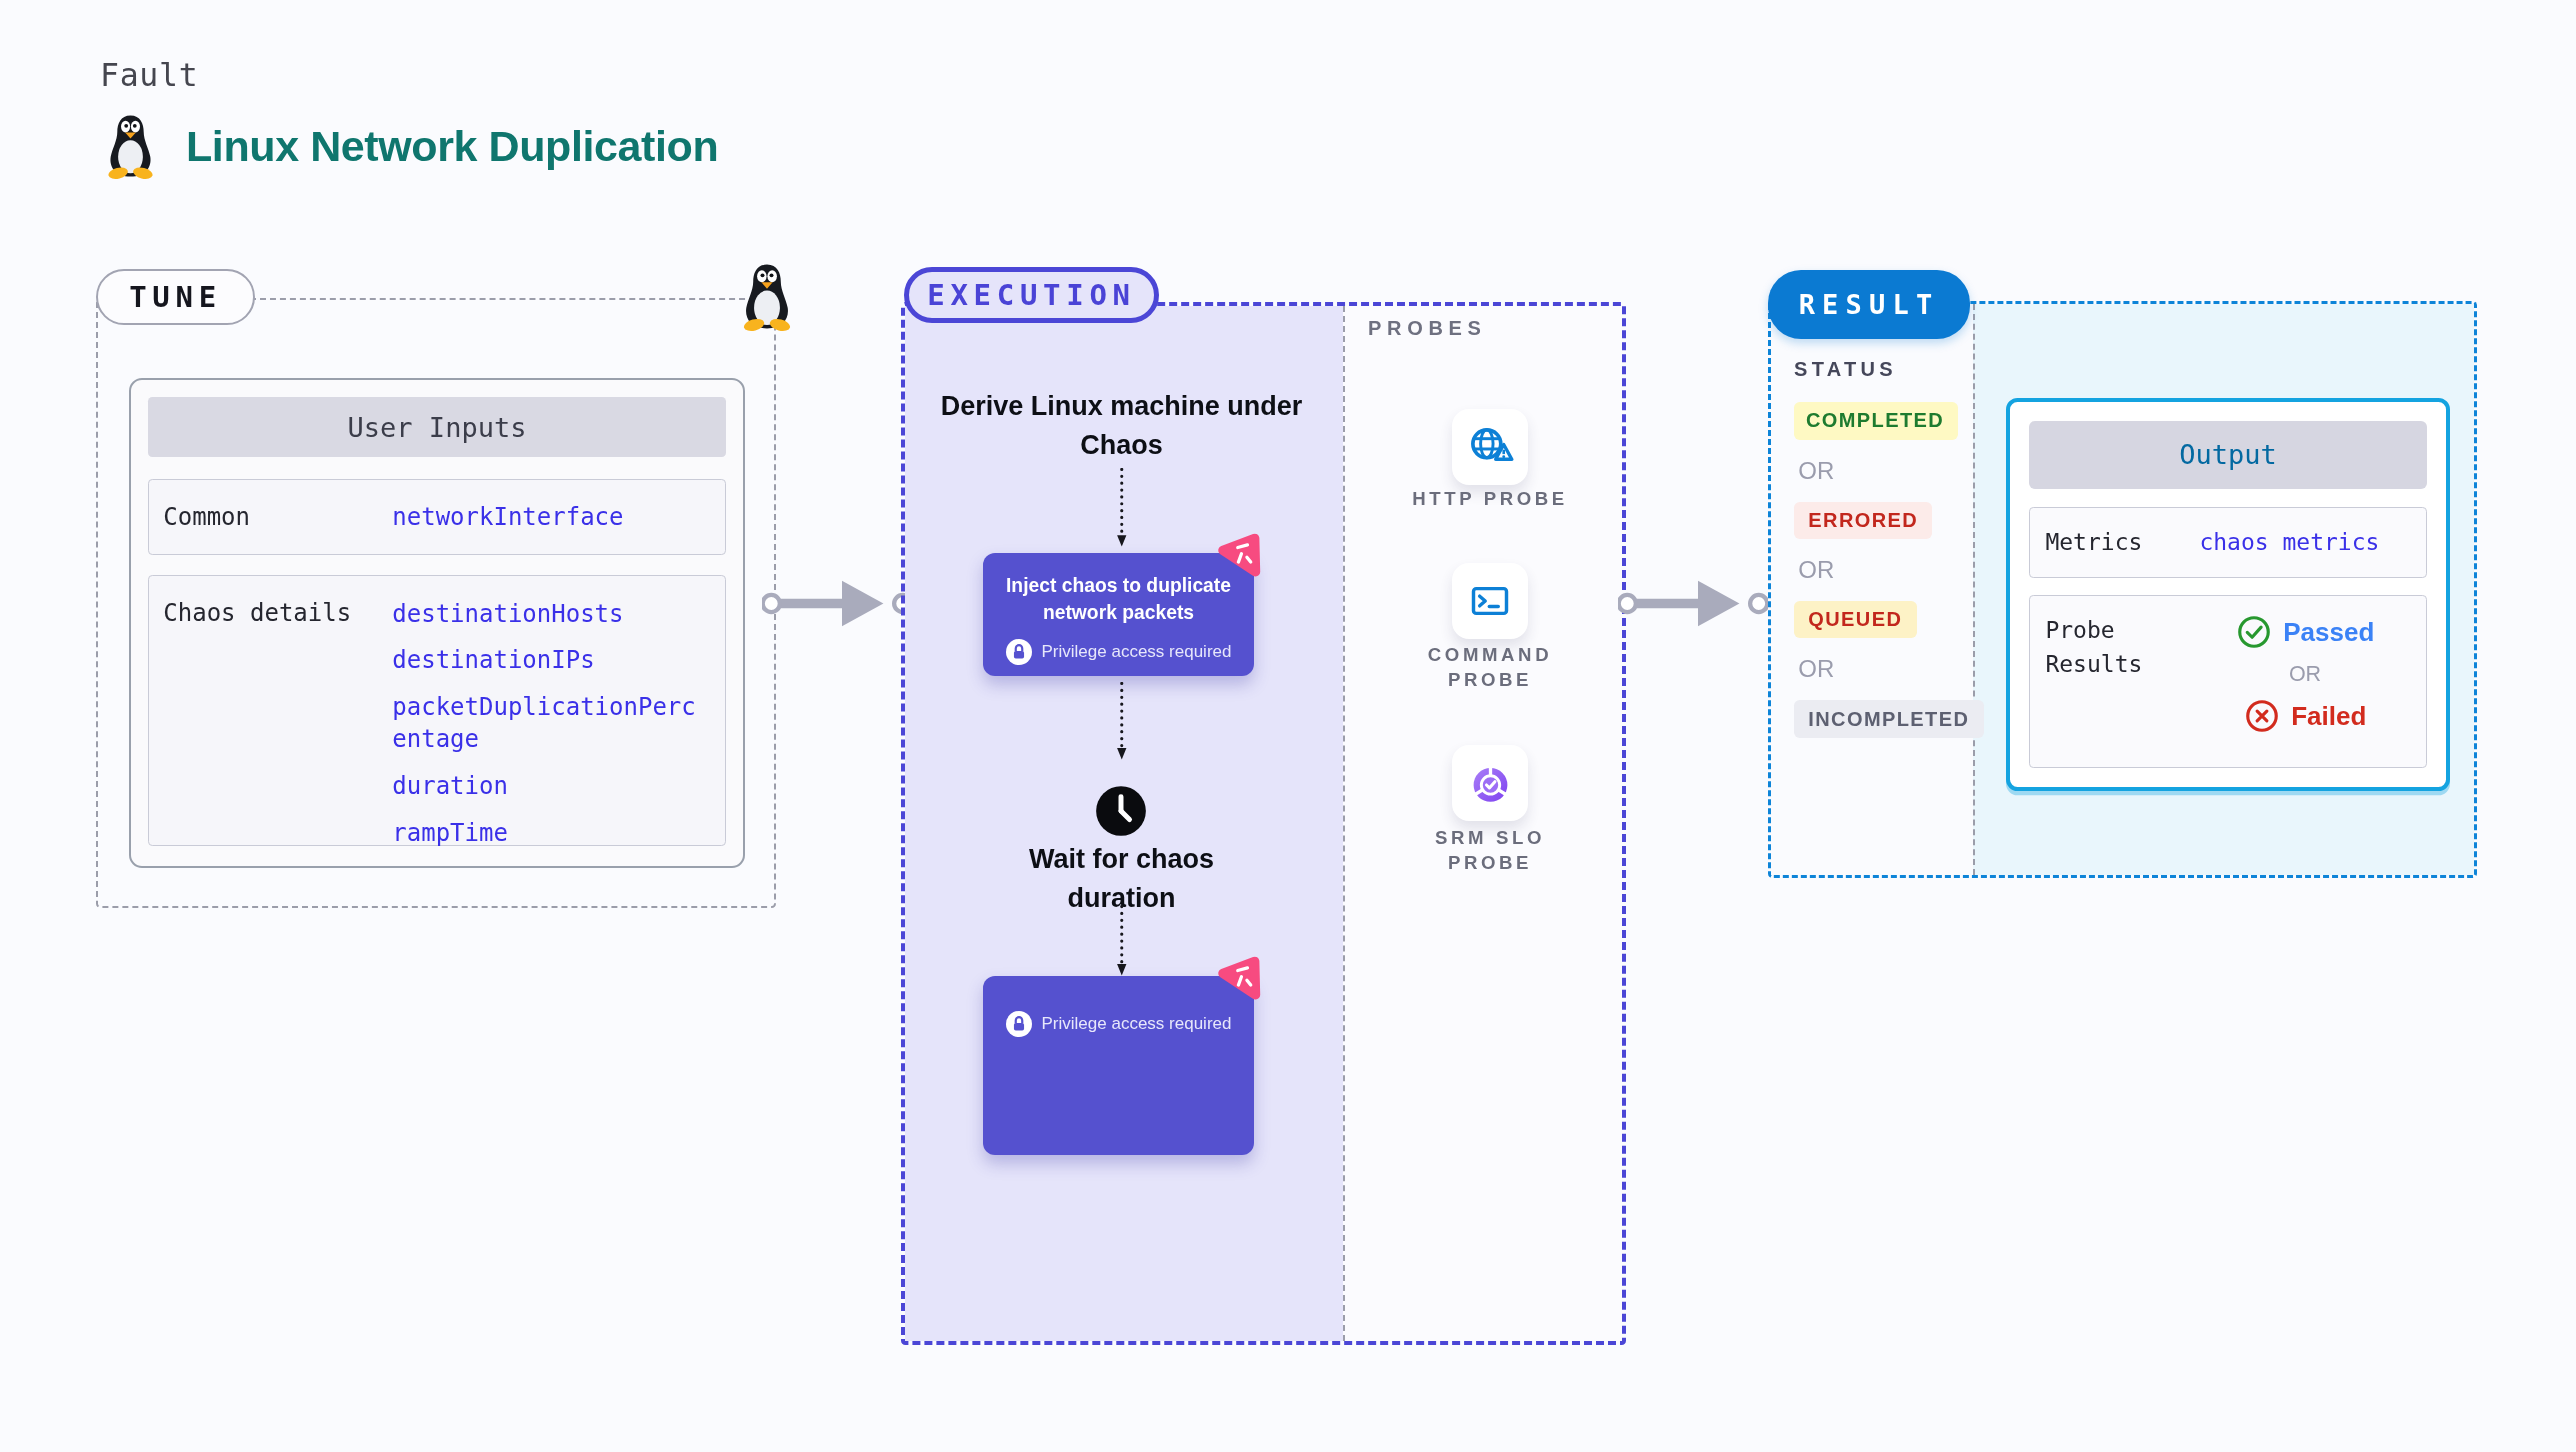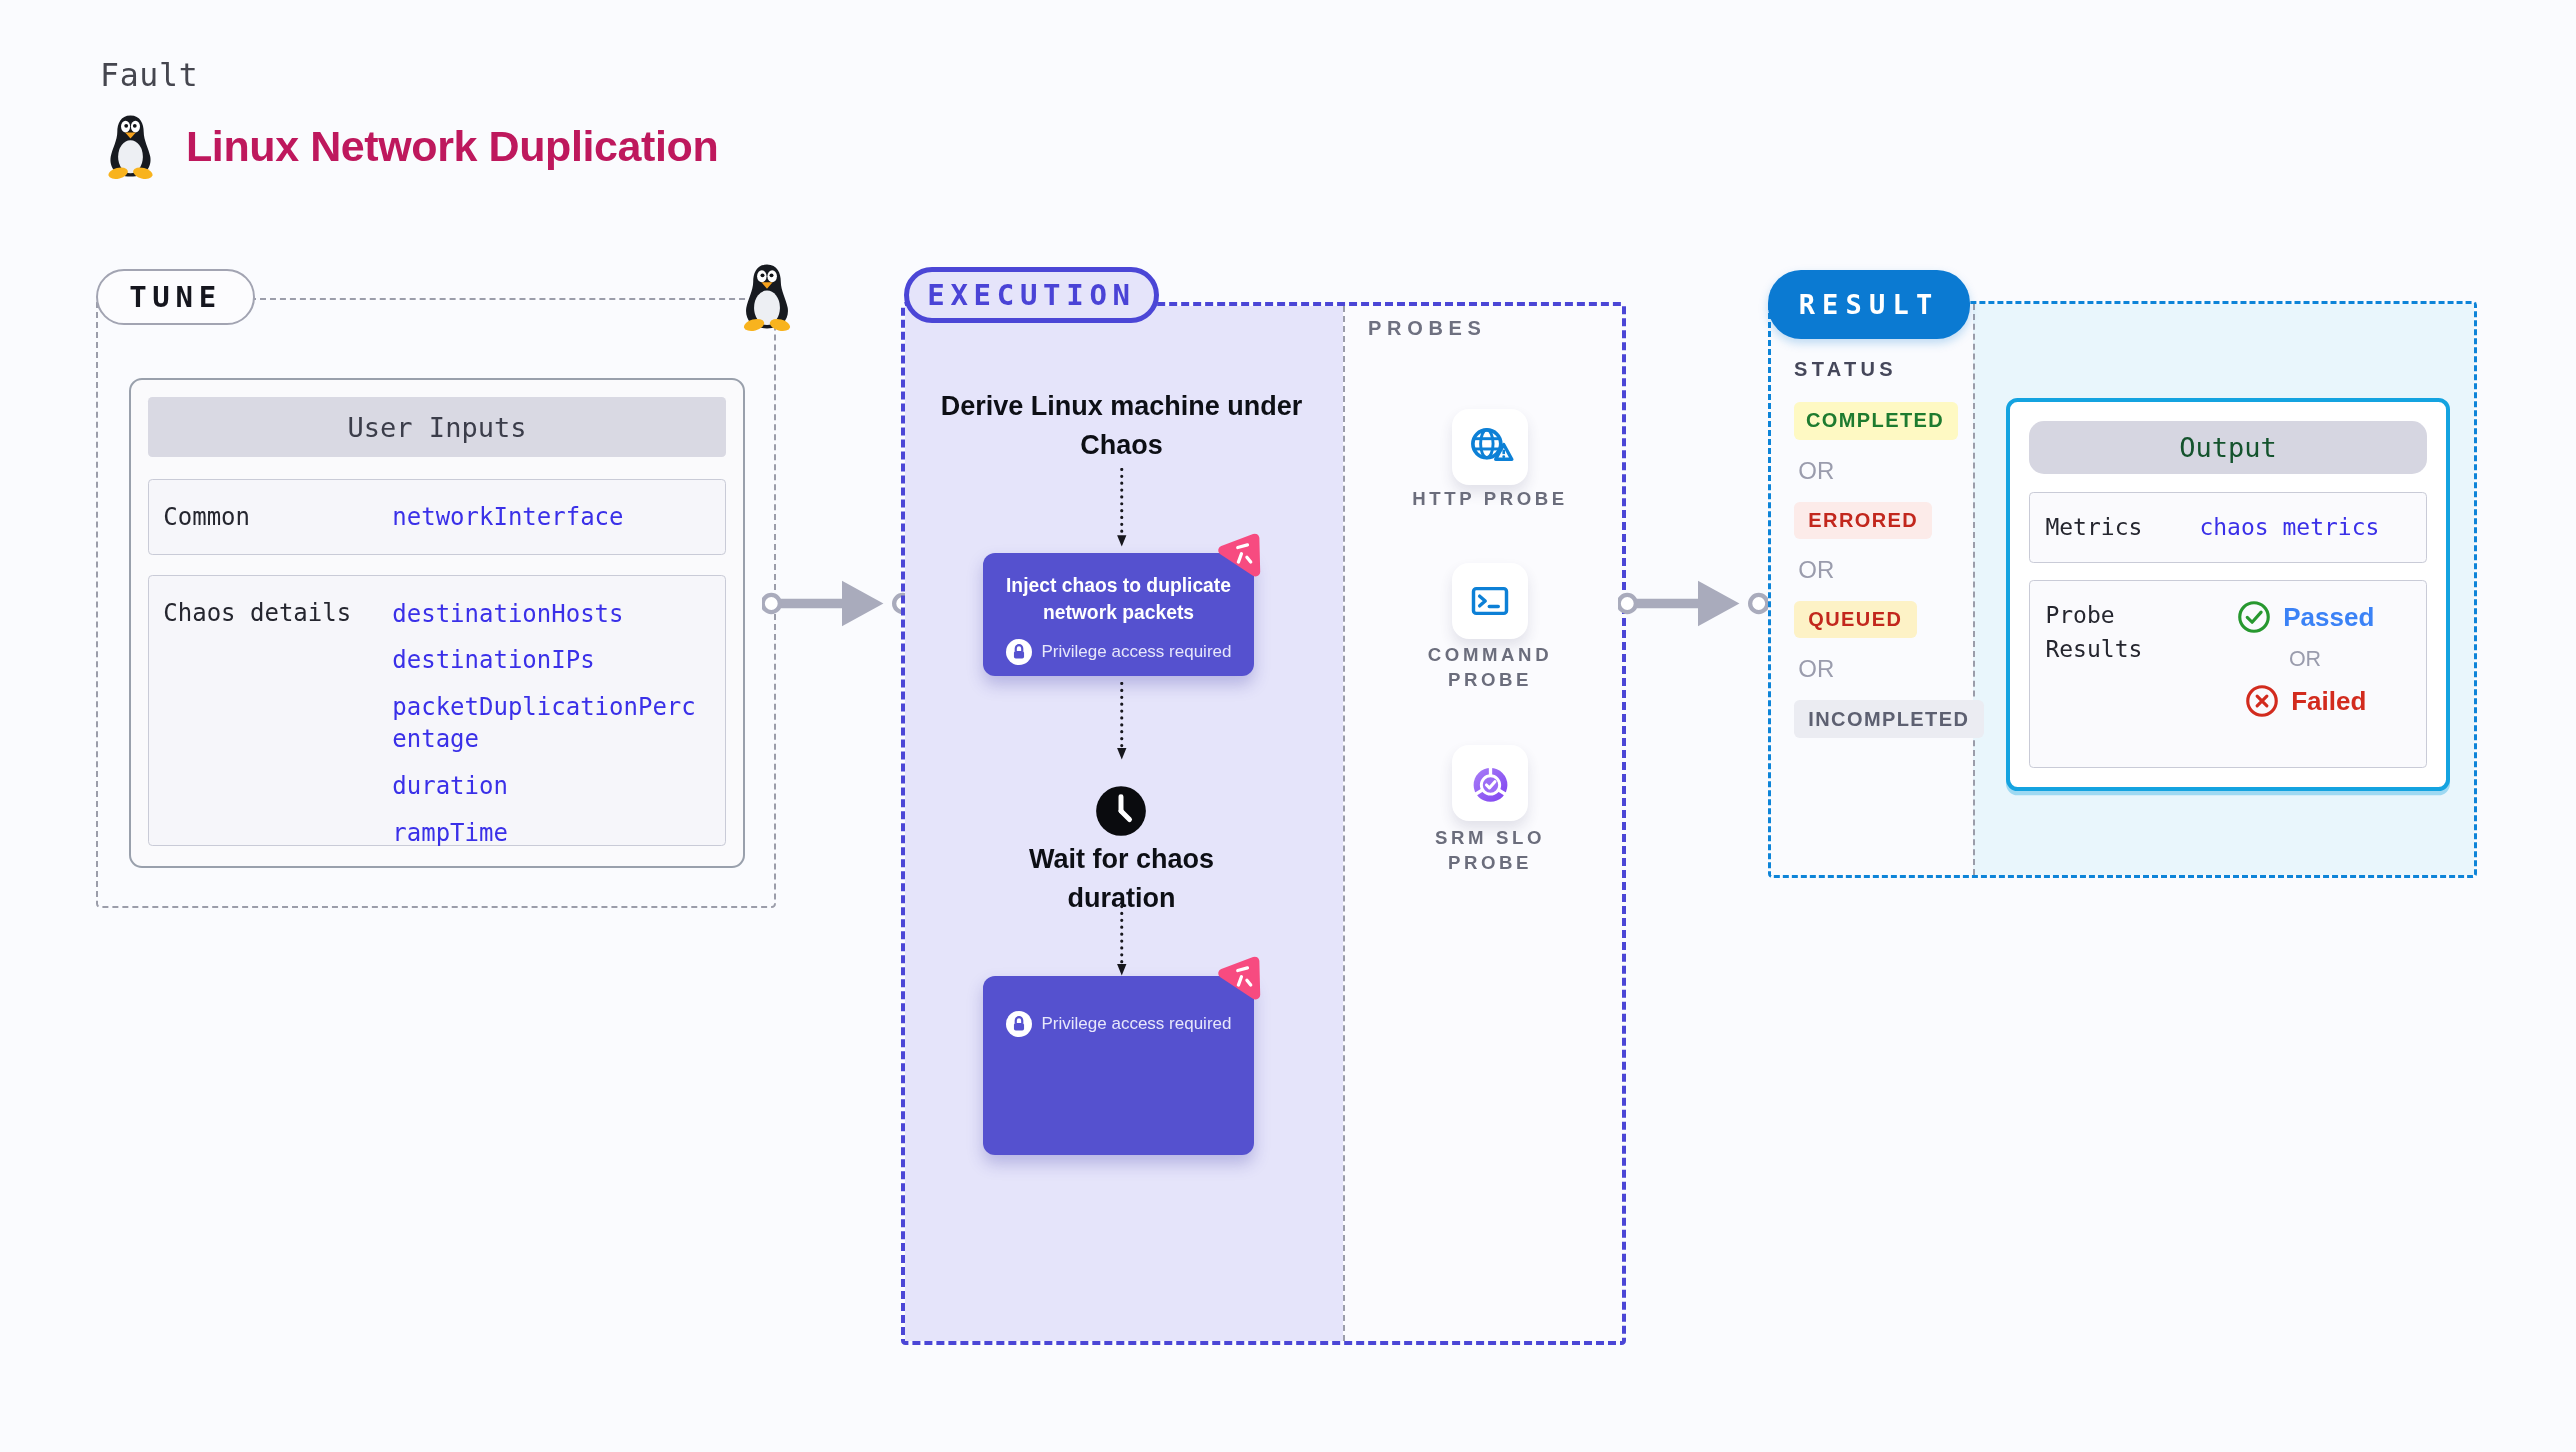--- a/index.html
+++ b/index.html
@@ -9,21 +9,21 @@
     font-family:"Liberation Sans","DejaVu Sans",sans-serif;
     position:relative;overflow:hidden;
     color:#0b0c12;
   }
   .mono{font-family:"DejaVu Sans Mono","Liberation Mono",monospace;}
   .abs{position:absolute;}
 
   
   .fault-eyebrow{left:100px;top:57px;font-size:31.5px;color:#45464f;letter-spacing:0.7px;}
   .title-row{left:104px;top:113px;display:flex;align-items:center;gap:29px;}
-  .page-title{font-size:43px;font-weight:700;color:#be185d;letter-spacing:-0.4px;}
+  .page-title{font-size:43px;font-weight:700;color:#0f766e;letter-spacing:-0.4px;}
 
   
   .tune-box{left:96px;top:298px;width:676px;height:606px;border:2.9px dashed #9b9daa;border-radius:4.3px;}
   .exec-box{left:901px;top:302px;width:725px;height:1043px;border:4.3px dashed #4b46d6;border-radius:4.3px;display:flex;box-sizing:border-box;}
   .flow-panel{width:438px;background:#e5e4fa;}
   .probes-panel{flex:1;background:#fbfbfe;border-left:2.9px dashed #9b9daa;}
   .result-box{left:1768px;top:301px;width:709px;height:577px;border:3.6px dashed #0d84d8;border-radius:4.3px;display:flex;box-sizing:border-box;}
   .status-panel{width:202px;background:#fafbfe;}
   .output-panel{flex:1;background:#e9f6fc;border-left:2.9px dashed #9b9daa;}
 
@@ -74,22 +74,22 @@
   .badge{padding:7.2px 14.3px;border-radius:5.7px;font-size:20px;font-weight:700;letter-spacing:1.4px;}
   .badge-completed{background:#fef9c3;color:#1e7b2f;padding-left:12px;}
   .badge-errored{background:#fcebe9;color:#c2271d;}
   .badge-queued{background:#fdf2c6;color:#c2271d;}
   .badge-incompleted{background:#ebecf2;color:#5d6071;}
   .or-label{font-size:24px;color:#9a9cad;padding-left:4.3px;}
 
   
   .output-card{left:2006px;top:398px;width:444px;height:393px;background:#ffffff;border:4.3px solid #14a3e0;border-radius:11.5px;
                box-sizing:border-box;padding:18.6px;display:flex;flex-direction:column;box-shadow:0 4.3px 0 rgba(20,163,224,.35);}
-  .output-header{height:53px;background:#d6d6e1;border-radius:15px;flex:none;display:flex;align-items:center;justify-content:center;
-                 font-size:27px;color:#14532d;}
+  .output-header{height:68px;background:#d6d6e1;border-radius:6px;flex:none;display:flex;align-items:center;justify-content:center;
+                 font-size:27px;color:#0369a1;}
   .output-row{border:1.4px solid #c9cbd7;border-radius:4.3px;background:#fafafd;display:flex;padding:17px 15.8px;box-sizing:border-box;}
   .metrics-row{margin-top:18.6px;align-items:center;}
   .pr-row{margin-top:17px;flex:1;align-items:flex-start;}
   .out-label{width:154px;flex:none;font-size:23px;color:#25262f;line-height:1.5;}
   .out-value{font-size:23px;color:#3a30e8;}
   .pr-col{flex:1;display:flex;flex-direction:column;align-items:center;gap:11.5px;padding-top:1.4px;}
   .pr-item{display:flex;align-items:center;gap:11.5px;}
   .passed-text{font-size:26px;font-weight:700;color:#3b82f6;}
   .failed-text{font-size:26px;font-weight:700;color:#d22b1e;}
   .pr-or{font-size:21.5px;color:#9a9cad;}

